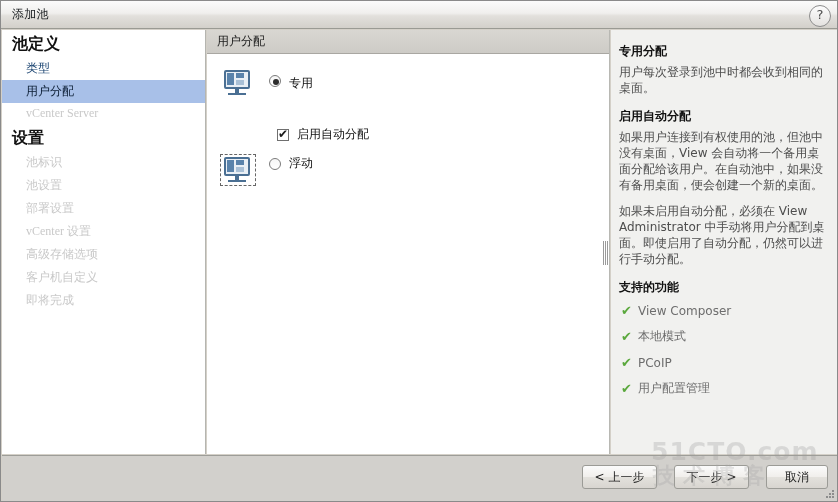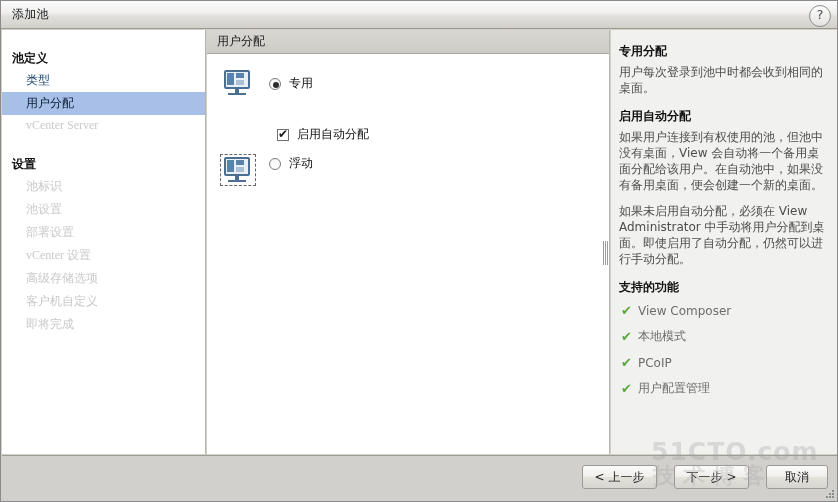--- a/index.html
+++ b/index.html
@@ -55,24 +55,24 @@
   .sidebar {
     position: absolute;
     left: 1px; top: 29px;
     width: 204px; height: 424px;
     box-sizing: border-box;
     background: #ffffff;
     border-right: 1px solid #b5b5b0;
     overflow: hidden;
   }
   .nav-group {
-    font-size: 12px;
+    font-size: 16px;
     font-weight: bold;
     color: #111111;
-    padding: 20px 0 2px 10px;
+    padding: 4px 0 2px 10px;
   }
   .nav-item {
     font-size: 12px;
     color: #c9c9c9;
     padding: 3px 0 3px 24px;
     white-space: nowrap;
     cursor: default;
     font-family: Liberation Serif, serif;
   }
   .nav-item.enabled { color: #16406e; }
@@ -294,21 +294,21 @@
 
       <div class="opt-row" style="left:14px; top:14px;">
         <span class="mon-icon">
           <span class="screen"></span>
             <span class="bl"></span>
             <span class="br1"></span>
             <span class="br2"></span>
           <span class="neck"></span>
             <span class="base"></span>
         </span>
-        <span style="margin-left:14px; margin-top:7px; display:flex; align-items:center;">
+        <span style="margin-left:14px; margin-top:7px; display:flex; align-items:flex-start;">
           <span class="radio on"></span>
           <span class="opt-label">专用</span>
         </span>
       </div>
 
       <div class="opt-row" style="left:70px; top:72px; align-items:center;">
         <span class="cbox on"></span>
         <span class="opt-label">启用自动分配</span>
       </div>
 

